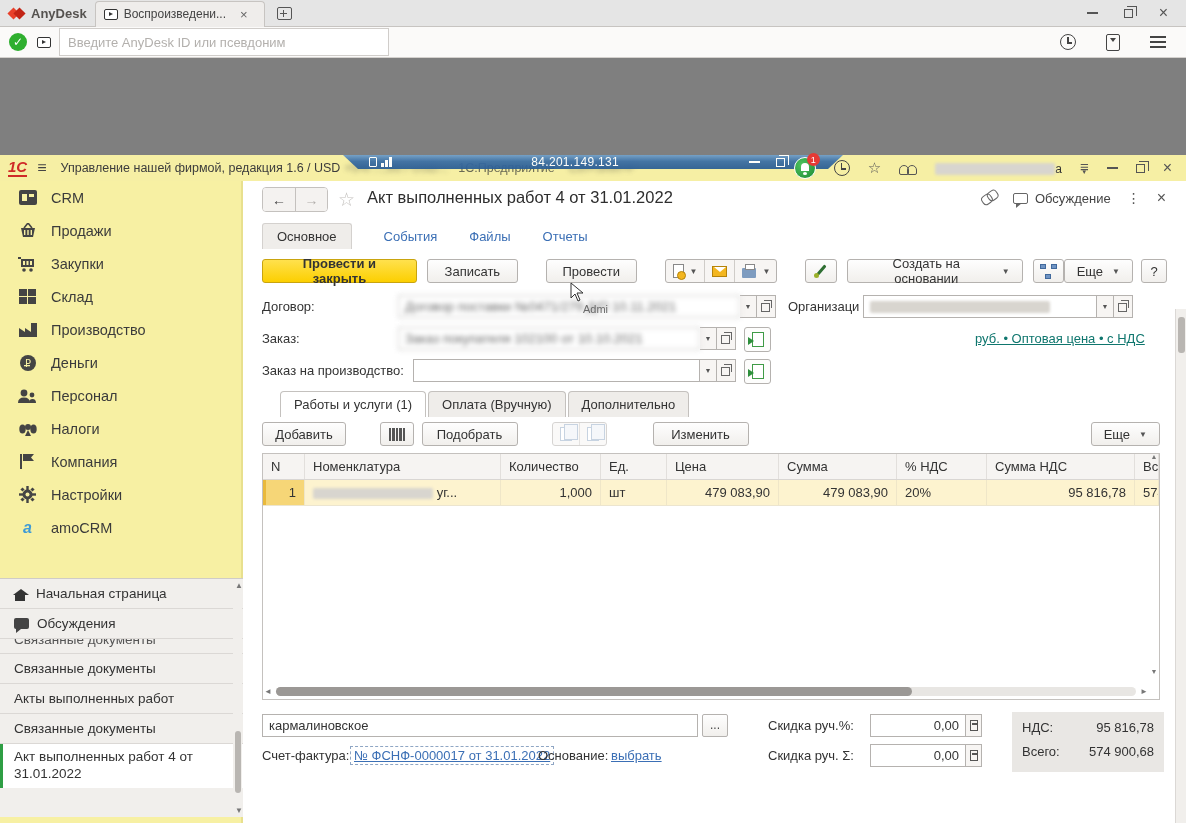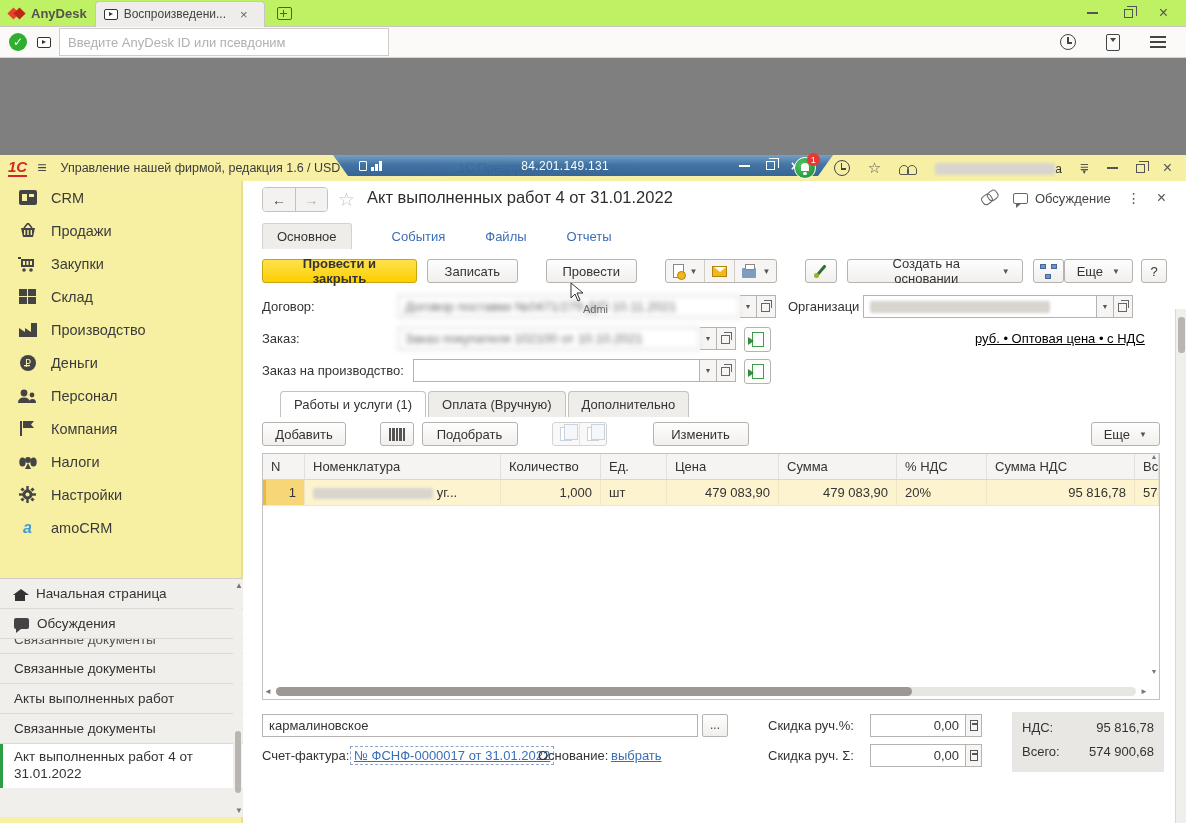--- a/index.html
+++ b/index.html
@@ -1,21 +1,21 @@
 <!DOCTYPE html>
 <html><head>
 <meta charset="utf-8">
 <style>
   * { margin:0; padding:0; box-sizing:border-box; }
   html,body { width:1186px; height:823px; overflow:hidden;
     font-family:"Liberation Sans","DejaVu Sans",sans-serif; font-size:13px; color:#333; }
 
   
   #ad-tabbar { position:absolute; left:0; top:0; width:1186px; height:27px;
-    background:#bef264; border-bottom:1px solid #c7c4c1; display:flex; align-items:center; }
+    background:#e5e5e5; border-bottom:1px solid #c7c4c1; display:flex; align-items:center; }
   .ad-logo { display:flex; align-items:center; gap:4px; padding:0 8px; }
   .ad-diamond { width:11px; height:11px; background:#e8402a; transform:rotate(45deg) scale(.78); }
   .ad-diamond.d2 { margin-left:-9px; background:#c22415; }
   .ad-brand { font-weight:bold; color:#55524f; font-size:13px; margin-left:2px; }
   .ad-tab { height:26px; margin-top:1px; background:#efedeb; border:1px solid #c7c4c1; border-bottom:none;
     border-radius:4px 4px 0 0; display:flex; align-items:center; gap:6px; padding:0 8px; min-width:170px; }
   .ad-tab-title { font-size:12px; color:#444; }
   .mini-monitor { width:14px; height:11px; border:1.5px solid #333; border-radius:2px; position:relative; background:#fff; }
   .mini-monitor:after { content:""; position:absolute; left:4px; top:2px; border-left:4px solid #333;
     border-top:2.5px solid transparent; border-bottom:2.5px solid transparent; }
@@ -53,21 +53,21 @@
   
   #onec { position:absolute; left:0; top:97px; width:1186px; height:688px; background:#fff; }
   #onec-title { position:absolute; left:0; top:0; width:1186px; height:26px; background:#f6efa4;
     display:flex; align-items:center; font-size:12.5px; color:#3c3c3c; }
   .onec-logo { color:#cf2a27; font-weight:bold; font-style:italic; font-size:15px; margin:0 10px 0 8px;
     border-bottom:2px solid #cf2a27; line-height:1.1; }
   .onec-burger { font-size:16px; color:#444; margin-right:14px; }
   .title-dim { color:#6a6a55; }
   .blurred { filter:blur(2.5px); opacity:.75; }
   .blurbox { display:inline-block; background:#d8d5cf; border-radius:2px; filter:blur(1.5px); vertical-align:middle; }
-  #rdp-bar { position:absolute; left:333px; top:0; width:500px; height:21px;
+  #rdp-bar { position:absolute; left:343px; top:0; width:500px; height:14px;
     background:linear-gradient(#6f9cc9,#3a6ea5 45%,#2c5e94); opacity:.95; color:#fff;
     display:flex; align-items:center; border-radius:0 0 6px 6px; font-size:12px;
     clip-path:polygon(0 0,100% 0,97% 100%,3% 100%); }
   .rdp-pin { width:8px; height:10px; border:1.5px solid #fff; border-radius:1px; margin:0 4px 0 26px; }
   .rdp-bars { display:flex; align-items:flex-end; gap:1.5px; margin-right:10px; }
   .rdp-bars i { width:2.5px; background:#fff; display:block; }
   .rdp-ip { flex:1; text-align:center; letter-spacing:.3px; }
   .rdp-ctl { display:flex; align-items:center; gap:16px; padding-right:34px; }
   .rdp-ctl .wc-min { background:#fff; }
   .rdp-ctl .wc-restore, .rdp-ctl .wc-restore:before { border-color:#fff; }
@@ -127,21 +127,21 @@
   .icon-chain { width:16px; height:10px; position:relative; transform:rotate(-35deg); }
   .icon-chain:before, .icon-chain:after { content:""; position:absolute; top:0; width:9px; height:8px;
     border:1.6px solid #666; border-radius:4px; }
   .icon-chain:before { left:0; } .icon-chain:after { left:7px; }
   .icon-bubble2 { width:15px; height:11px; border:1.6px solid #666; border-radius:2px; position:relative; background:#fff; }
   .icon-bubble2:after { content:""; position:absolute; left:2px; bottom:-5px; border-top:5px solid #666; border-right:6px solid transparent; }
   .hdr-disc { font-size:13px; color:#444; }
   .hdr-dots { font-size:14px; color:#555; letter-spacing:0; }
   .hdr-close { font-size:16px; color:#555; }
 
-  .doc-tabs { position:absolute; left:19px; top:42px; display:flex; align-items:flex-end; gap:40px; height:26px; }
+  .doc-tabs { position:absolute; left:19px; top:42px; display:flex; align-items:flex-end; gap:32px; height:26px; }
   .dtab-active { background:#efedea; border:1px solid #d4d1ce; border-bottom:none; border-radius:3px 3px 0 0;
     padding:5px 14px; color:#333; }
   .dtab { color:#3b6fb5; text-decoration-style:dotted; padding-bottom:5px; }
 
   .btn { display:inline-flex; align-items:center; justify-content:center; gap:6px; height:24px;
     background:linear-gradient(#fefefe,#f1efec); border:1px solid #b5b2af; border-radius:3px;
     padding:0 12px; font-size:13px; color:#333; font-family:inherit; cursor:default; }
   .btn-yellow { background:linear-gradient(#ffe14d,#fccf00); border-color:#c9a40e; font-weight:bold; }
   .caret { font-size:8px; color:#555; margin-left:3px; }
   .doc-toolbar { position:absolute; left:19px; top:78px; width:905px; display:flex; align-items:center; }
@@ -171,21 +171,21 @@
     padding:0 6px; font-size:13px; overflow:hidden; white-space:nowrap; }
   .fld-dd { width:17px; border:1px solid #b5b2af; border-left:none; background:#f7f5f3;
     display:flex; align-items:center; justify-content:center; font-size:7px; color:#555; }
   .fld-open { width:19px; border:1px solid #b5b2af; border-left:none; background:#f7f5f3; position:relative; }
   .fld-open:before { content:""; position:absolute; left:4px; top:7px; width:7px; height:7px; border:1.3px solid #666; }
   .fld-open:after { content:""; position:absolute; left:7px; top:4px; width:7px; height:7px; border:1.3px solid #666; border-left:none; border-bottom:none; background:transparent; }
   .btn-green { width:27px; height:25px; border:1px solid #b5b2af; border-radius:3px; background:#fdfdfc; position:relative; margin-left:8px; }
   .btn-green:before { content:""; position:absolute; left:7px; top:4px; width:10px; height:13px; background:#fff; border:1.2px solid #3f9b46; }
   .btn-green:after { content:""; position:absolute; left:3px; top:9px; border-left:6px solid #2e8f3c;
     border-top:4px solid transparent; border-bottom:4px solid transparent; }
-  .price-link { position:absolute; font-size:13px; color:#000000; text-decoration:underline; }
+  .price-link { position:absolute; font-size:13px; color:#0f766e; text-decoration:underline; }
 
   .tbl-tabs { position:absolute; left:19px; top:210px; display:flex;padding-left:18px; }
   .ttab { border:1px solid #c4c1be; border-bottom:none; border-radius:4px 4px 0 0; padding:5px 13px;
     background:#efedea; color:#333; margin-right:2px; }
   .ttab.on { background:#fff; position:relative; z-index:2; }
   .tbl-toolbar { position:absolute; left:19px; top:241px; width:898px; display:flex; align-items:center; gap:8px; }
   .icon-barcode { display:flex; gap:1.5px; align-items:flex-end; height:13px; }
   .icon-barcode i { display:block; background:#555; width:1.5px; height:13px; }
   .icon-barcode i:nth-child(2){ width:2.5px; } .icon-barcode i:nth-child(4){ width:2.5px; }
   .icon-copy { width:12px; height:14px; border:1.3px solid #9ab0c9; background:#fff; position:relative; }
@@ -380,37 +380,37 @@
               <circle cx="6" cy="4" r="3.4" fill="#444"></circle>
               <path d="M0 14 Q0 8.5 6 8.5 Q12 8.5 12 14 Z" fill="#444"></path>
               <circle cx="14" cy="6" r="2.4" fill="#444"></circle>
               <path d="M11 14 Q11 10 14.5 10 Q18 10 18 14 Z" fill="#444"></path>
             </svg>
           </span>
         <span>Персонал</span>
       </div>
       <div class="sb-item">
         <span class="sb-ic">
-            <svg width="15" height="15">
-              <rect x="0" y="0" width="2" height="15" fill="#444"></rect>
-              <polygon points="3,0 14,0 11,3.5 14,7 3,7" fill="#444"></polygon>
-            </svg>
-          </span>
-        <span>Компания</span>
-      </div>
-      <div class="sb-item">
-        <span class="sb-ic">
             <svg width="18" height="14">
               <circle cx="9" cy="5" r="3" fill="#444"></circle>
               <ellipse cx="3.5" cy="7" rx="3.2" ry="4.5" fill="#444"></ellipse>
               <ellipse cx="14.5" cy="7" rx="3.2" ry="4.5" fill="#444"></ellipse>
               <polygon points="9,8 12,14 6,14" fill="#444"></polygon>
             </svg>
           </span>
         <span>Налоги</span>
+      </div>
+      <div class="sb-item">
+        <span class="sb-ic">
+            <svg width="15" height="15">
+              <rect x="0" y="0" width="2" height="15" fill="#444"></rect>
+              <polygon points="3,0 14,0 11,3.5 14,7 3,7" fill="#444"></polygon>
+            </svg>
+          </span>
+        <span>Компания</span>
       </div>
       <div class="sb-item">
         <span class="sb-ic">
             <svg width="17" height="17">
               <circle cx="8.5" cy="8.5" r="5" fill="#444"></circle>
               <circle cx="8.5" cy="8.5" r="2" fill="#f7f0a3"></circle>
               <rect x="7.3" y="0" width="2.4" height="4" fill="#444"></rect>
               <rect x="7.3" y="13" width="2.4" height="4" fill="#444"></rect>
               <rect x="0" y="7.3" width="4" height="2.4" fill="#444"></rect>
               <rect x="13" y="7.3" width="4" height="2.4" fill="#444"></rect>

